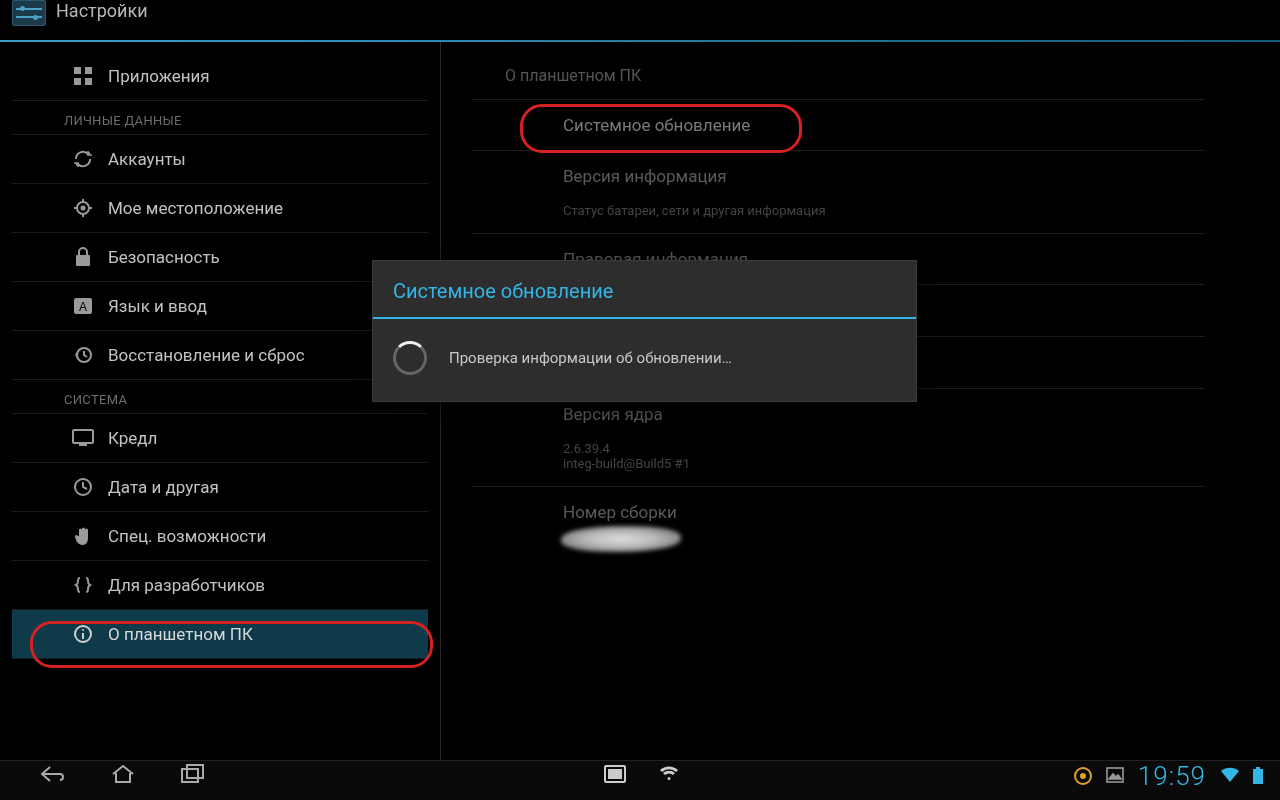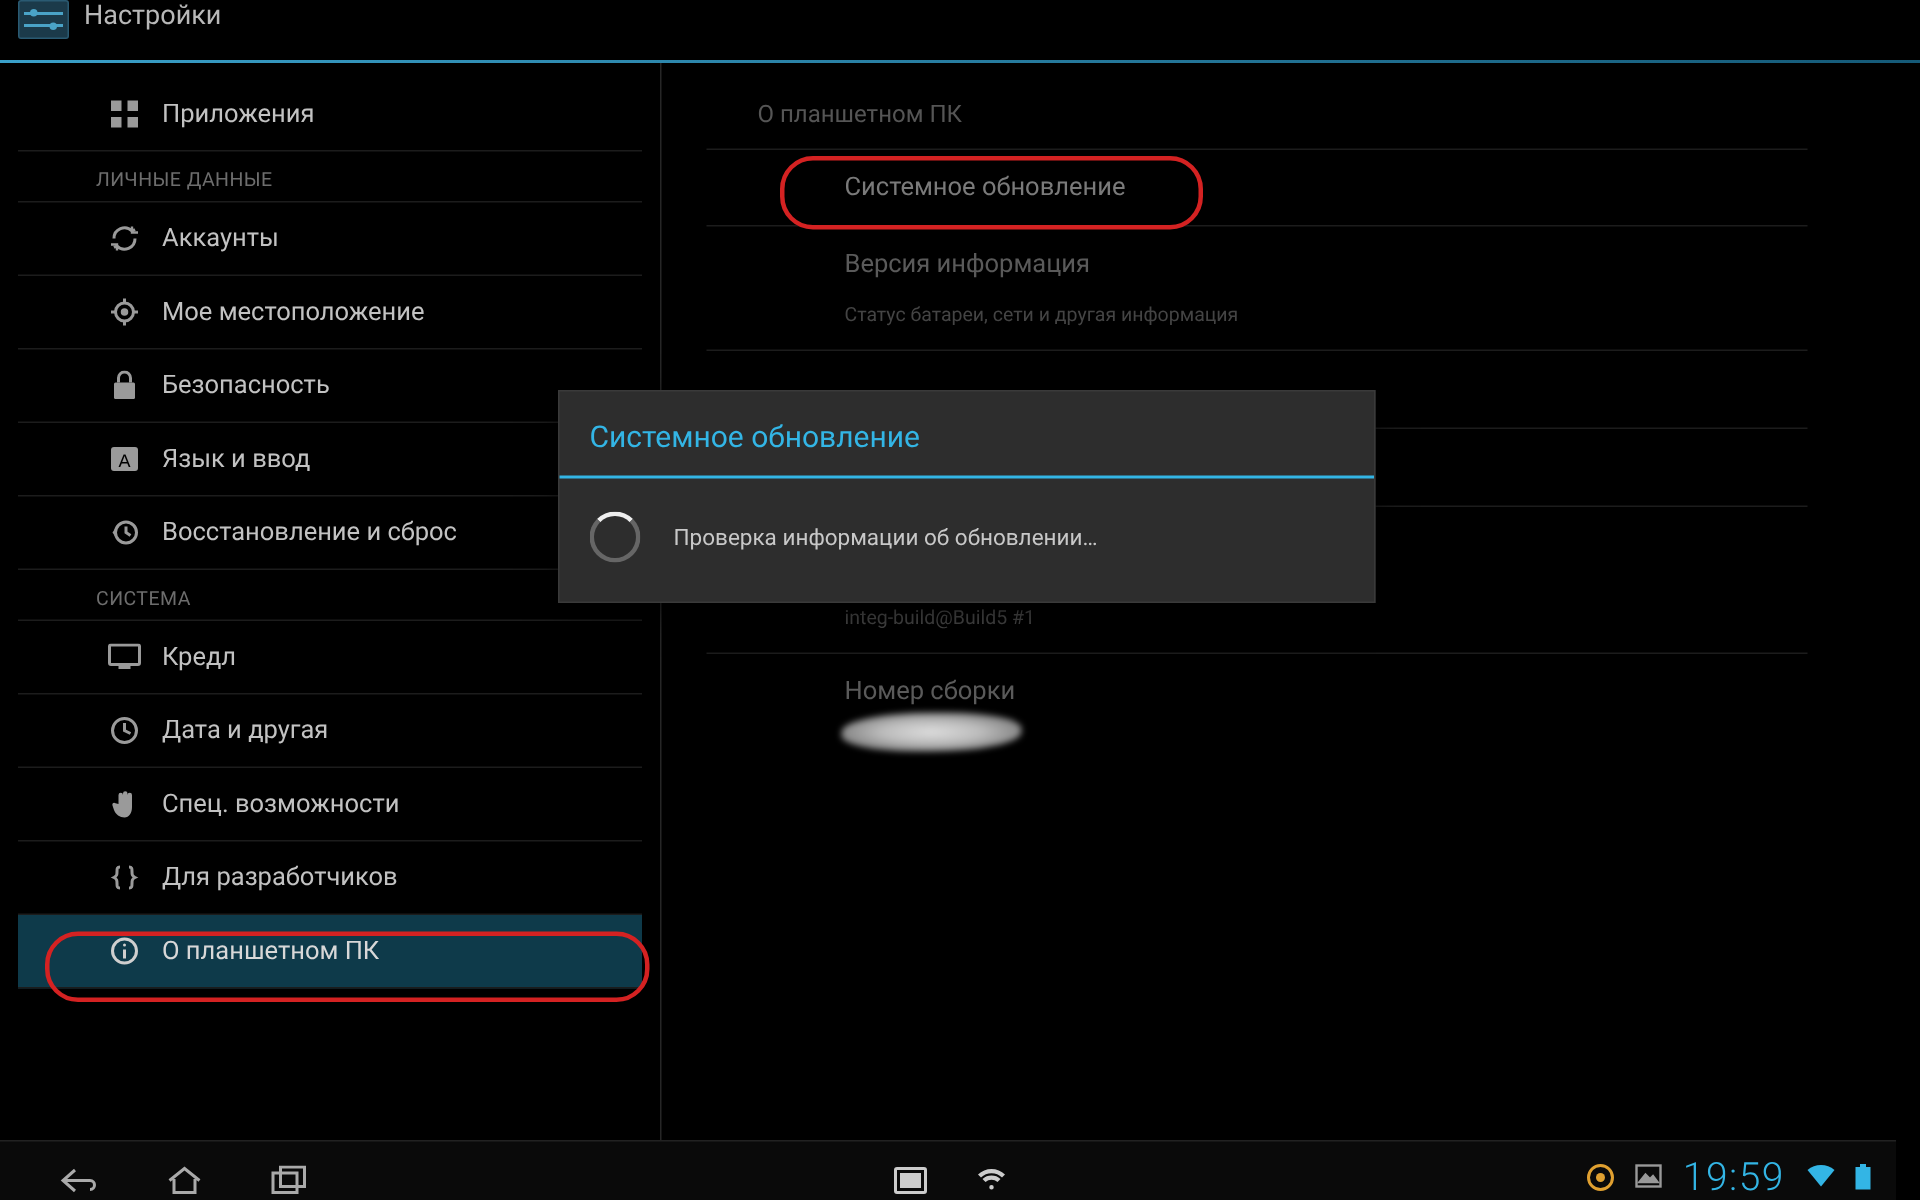--- a/index.html
+++ b/index.html
@@ -53,21 +53,21 @@
   .smudge { width:120px; height:26px; background:radial-gradient(ellipse at center,#ddd 0%,#bbb 40%,#777 80%,transparent 100%); filter:blur(2px); border-radius:50% 40% 50% 40%; margin-top:4px; margin-left:-2px;}
 
   
   .dialog { position:absolute; left:372px; top:260px; width:545px; background:#2d2d2d; border:1px solid #3a3a3a; box-shadow:0 6px 20px rgba(0,0,0,0.6); }
   .dialog .d-title{ color:#33b5e5; font-size:20px; padding:18px 20px 14px 20px;}
   .dialog .d-sep{ height:2px; background:#33b5e5;}
   .dialog .d-body{ display:flex; align-items:center; padding:22px 36px 26px 20px; color:#c8c8c8; font-size:15px; }
   .spinner { width:34px; height:34px; border:3px solid #666; border-top-color:#eee; border-radius:50%; margin-right:22px; }
 
   
-  .navbar { position:absolute; left:0; right:16px; bottom:0; height:40px; background:#0a0a0a; border-top:1px solid #222; display:flex; align-items:flex-end; }
+  .navbar { position:absolute; left:0; right:0; bottom:0; height:40px; background:#0a0a0a; border-top:1px solid #222; display:flex; align-items:flex-start; }
   .nav-left{ display:flex; gap:36px; padding-left:36px;}
   .nav-btn{ width:34px; height:26px; display:flex; align-items:center; justify-content:center; cursor:pointer;}
   .nav-center{ flex:1; display:flex; justify-content:center; gap:20px;}
   .nav-right{ display:flex; align-items:center; gap:14px; padding-right:10px;}
   .clock{ color:#33b5e5; font-size:26px; font-weight:300; letter-spacing:1px;}
   .status-ic{ width:18px; height:18px;}
 
   svg { display:block; }
 </style>
 </head>
@@ -215,20 +215,23 @@
 
         <div class="c-item first">
           <div class="c-title">Системное обновление</div>
         </div>
 
         <div class="c-item">
           <div class="c-title">Версия информация</div>
           <div class="c-sub">Статус батареи, сети и другая информация</div>
         </div>
 
+        <div class="c-item">
+          <div class="c-title">Правовая информация</div>
+        </div>
 
         <div class="c-item" style="height:52px"></div>
         <div class="c-item" style="height:52px"></div>
 
         <div class="c-item">
           <div class="c-title">Версия ядра</div>
           <div class="c-sub" style="white-space:pre-line">2.6.39.4
 integ-build@Build5 #1</div>
         </div>
 

